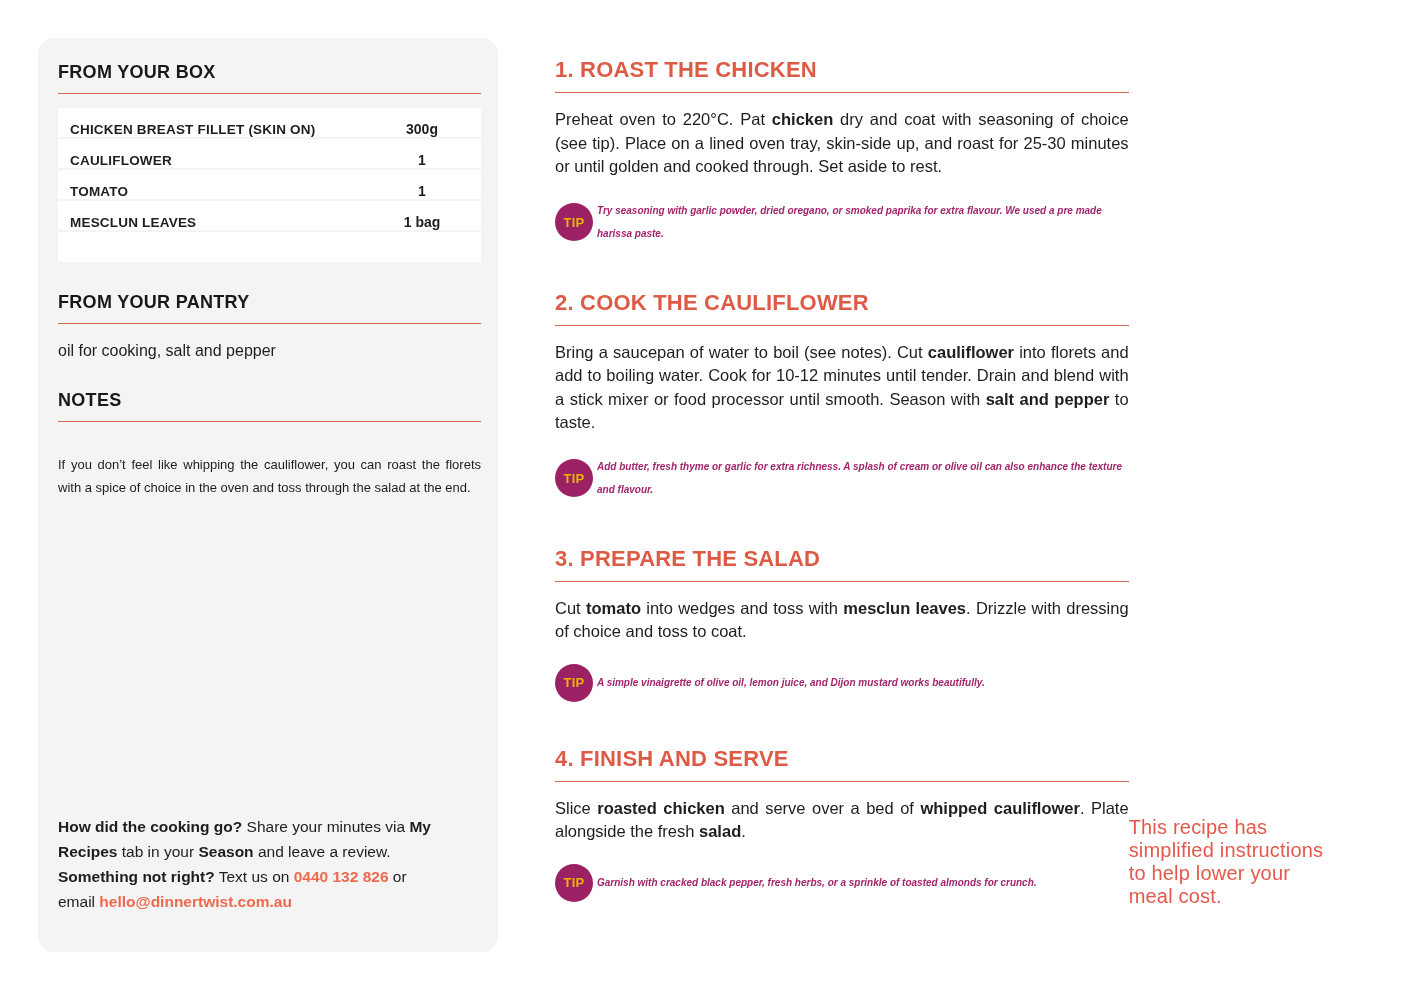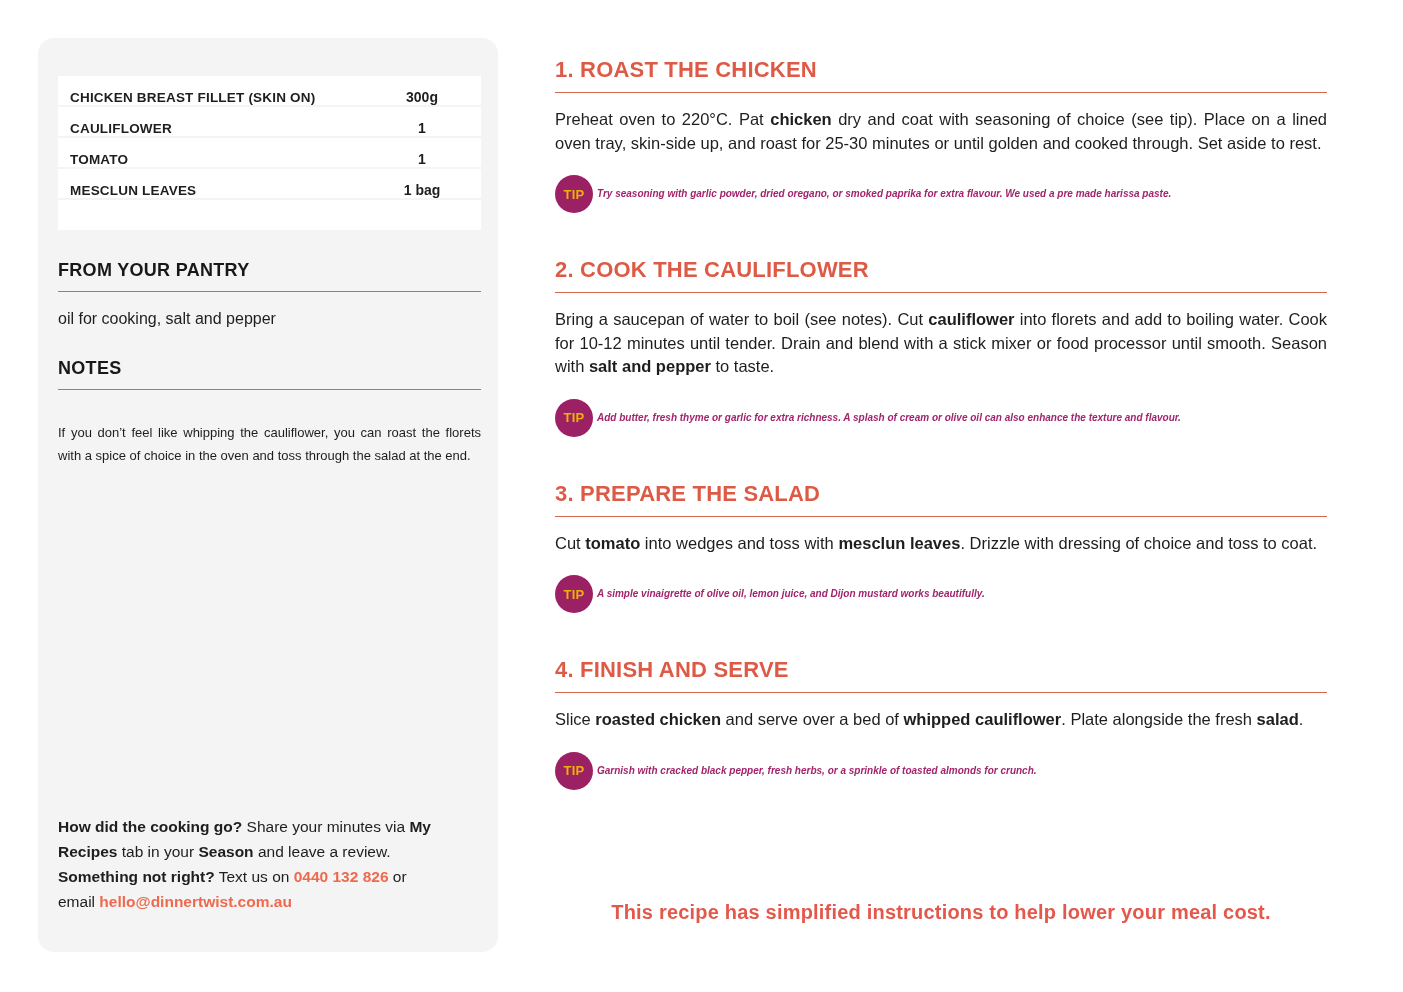--- a/index.html
+++ b/index.html
@@ -57,21 +57,21 @@
     font-size: 15.5px; line-height: 25px;
   }
   .sidebar-footer b { font-weight: 700; }
   .link { color: var(--link, #ee6a4e); font-weight: 700; text-decoration: none; cursor: pointer; }
 
   
   .main {
     position: absolute; left: 555px; top: 0;
     width: 772px; height: 960px;
     padding: 57px 0 36px 0;
-    display: flex; flex-direction: column; align-items: center;
+    display: flex; flex-direction: row;
   }
   .step { margin-bottom: 44px; }
   .step-title {
     margin: 0;
     font-size: 22px; font-weight: 700; letter-spacing: .2px;
     color: var(--accent, #dd5b46);
     padding-bottom: 9px;
     border-bottom: 1.5px solid var(--accent-line, #d2684e);
   }
   .step-body {
@@ -90,32 +90,33 @@
     display: flex; align-items: center; justify-content: center;
   }
   .tip-text {
     margin: 0 0 0 4px;
     max-width: 718px;
     color: var(--magenta-text, #a2246c);
     font-size: 10px; font-weight: 700; font-style: italic;
     line-height: 23.5px;
   }
   .meal-note {
-    margin: auto 0 0;
-    font-size: 20px; font-weight: 700; letter-spacing: .2px;
+    margin: auto 0 16px;
+    font-size: 20px; font-weight: 400; letter-spacing: .2px;
     color: var(--note, #e4584b);
   }
 </style>
 </head>
 <body>
 
 <div class="page">
 
   <aside class="sidebar">
     <section>
+      <h2 class="side-title">FROM YOUR BOX</h2>
       <div class="box-table" id="box-table">
   <div class="box-row">
     <span class="box-item-name">CHICKEN BREAST FILLET (SKIN ON)</span>
     <span class="box-item-qty">300g</span>
   </div>
 
   <div class="box-row">
     <span class="box-item-name">CAULIFLOWER</span>
     <span class="box-item-qty">1</span>
   </div>

